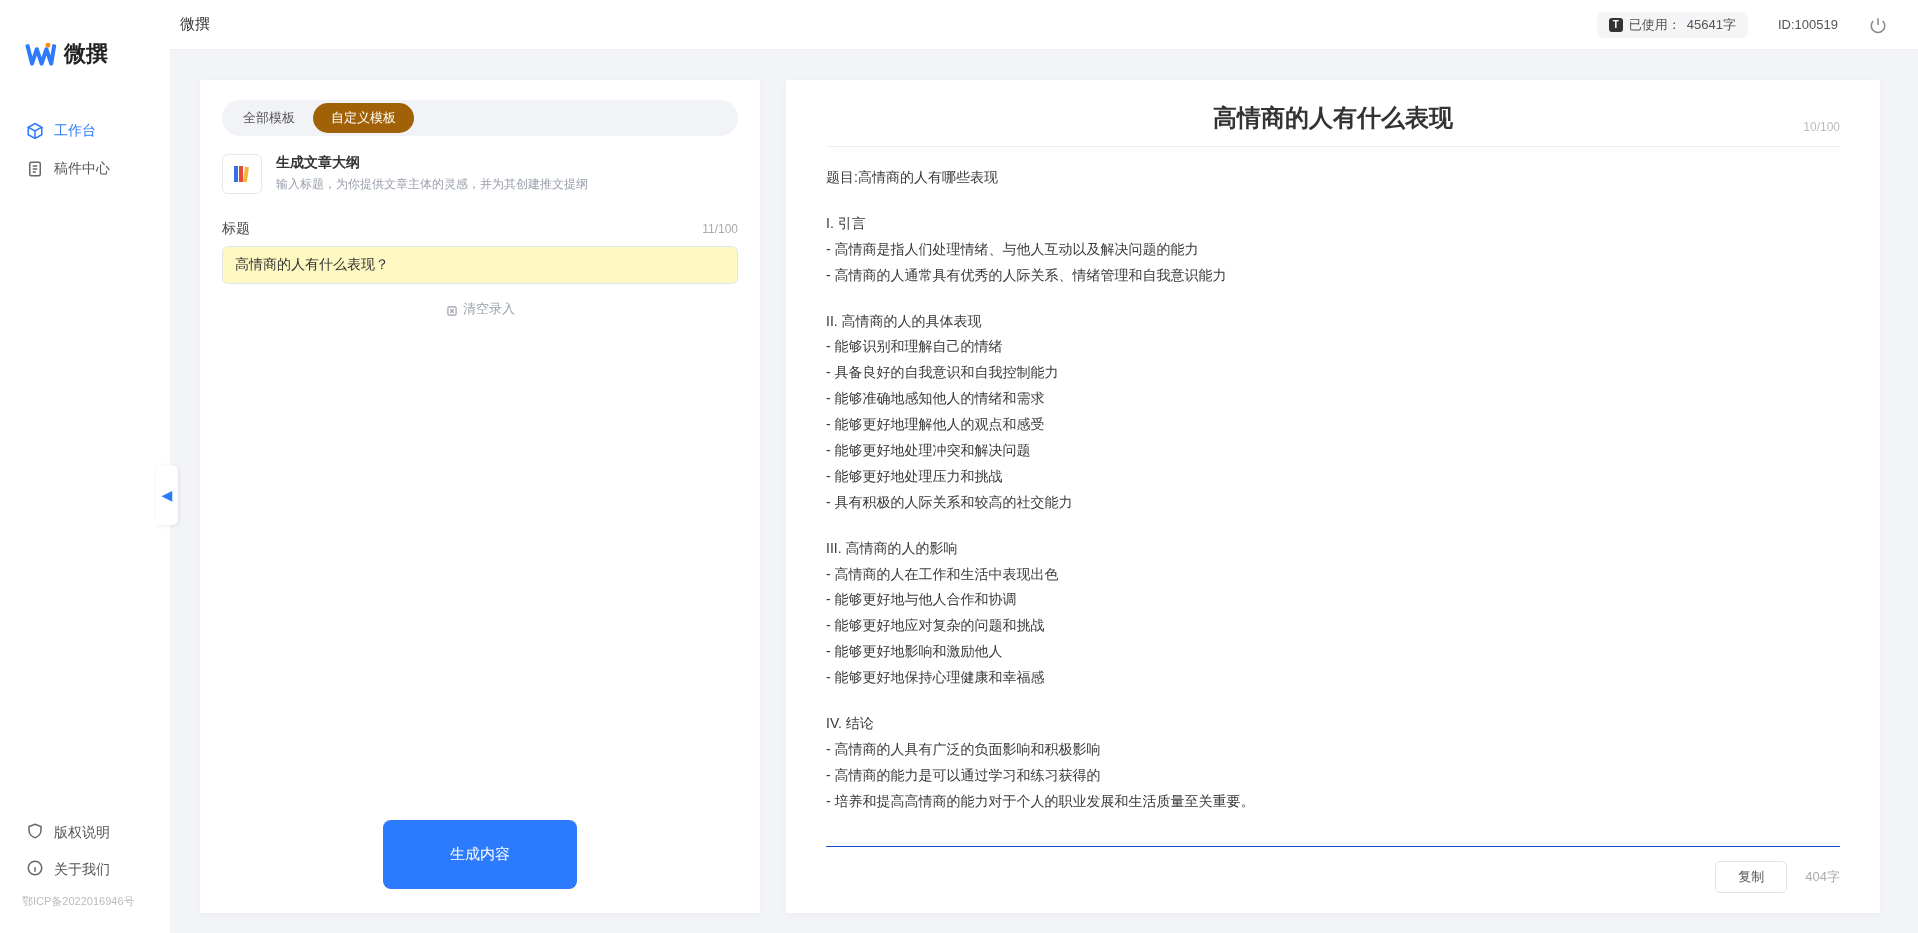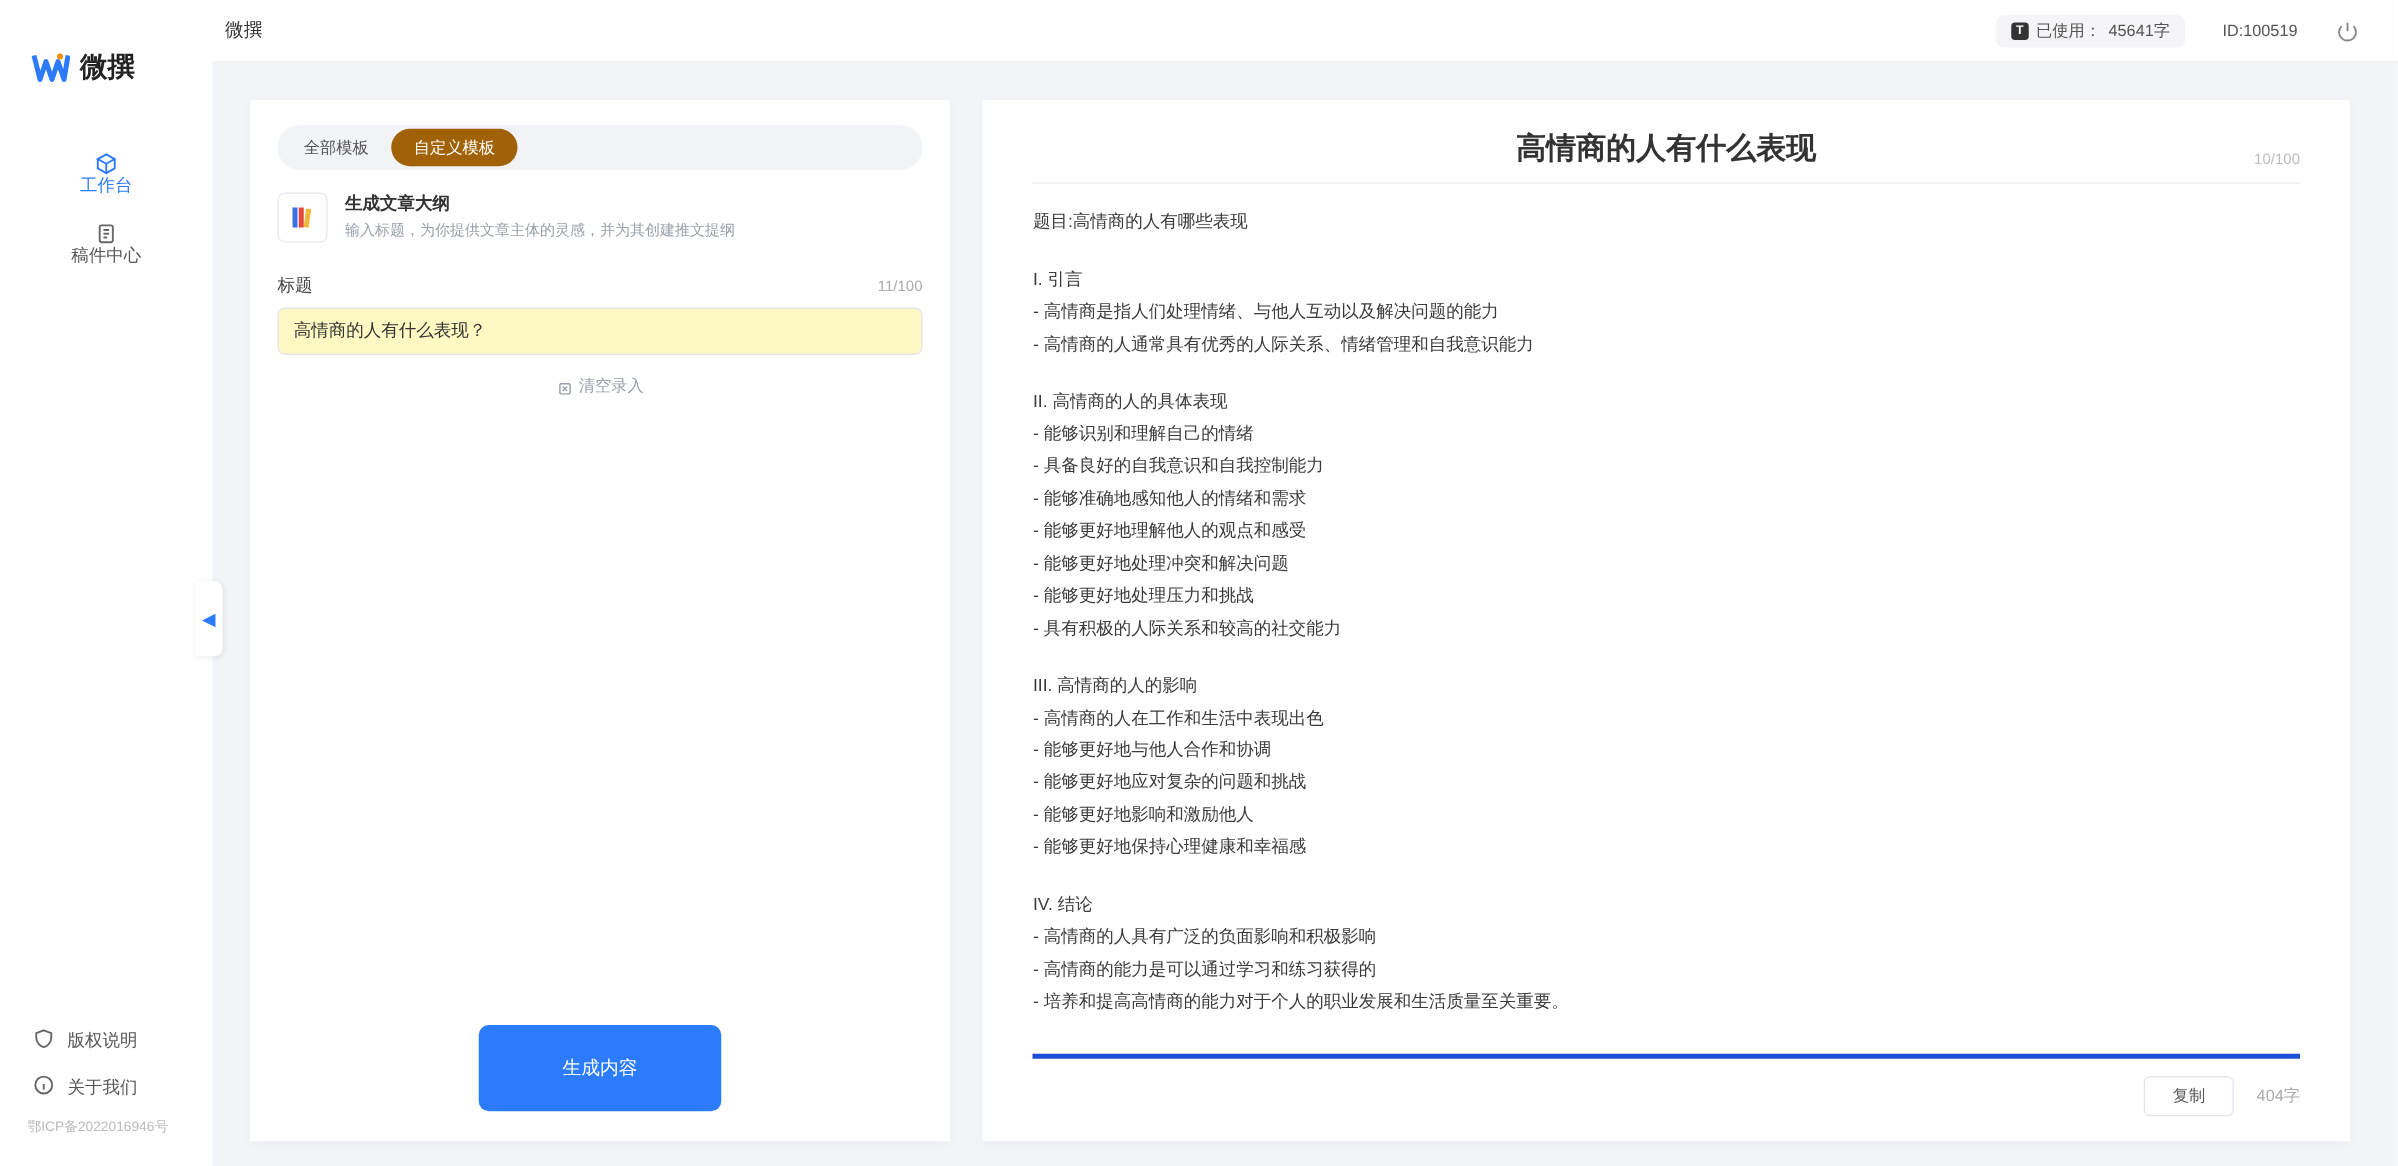--- a/index.html
+++ b/index.html
@@ -46,22 +46,22 @@
     left: 0; top: 0; bottom: 0;
     width: 170px;
     background: #fff;
     display: flex; flex-direction: column;
     padding-top: 20px;
   }
   .logo-wrap { display: flex; align-items: center; gap: 8px; padding: 18px 24px 22px; }
   .brand-text { font-size: 22px; font-weight: 700; color: #222; }
   .nav { padding: 20px 0; }
   .nav-item {
-    display: flex; align-items: center; 
-    padding: 10px 26px; cursor: pointer; color: #555; font-size: 14px; flex-direction: column;
+    display: flex; align-items: center; gap: 10px;
+    padding: 10px 26px; cursor: pointer; color: #555; font-size: 14px;
   }
   .nav-item.active { color: #2c7bfd; }
   .nav-item .nav-icn { width: 18px; height: 18px; display: inline-flex; align-items: center; justify-content: center;}
   .sidebar-footer { margin-top: auto; padding: 10px 0 10px; }
   .footer-item { display: flex; align-items: center; gap: 10px; padding: 8px 26px; color: #555; font-size: 14px; cursor: pointer;}
   .icp { font-size: 11px; color: #bbb; padding: 6px 22px 14px; }
 
   
   .collapse-handle {
     position: absolute; left: 156px; top: 465px;
@@ -127,21 +127,21 @@
   .doc-title-row { position: relative; text-align: center; padding-bottom: 12px; border-bottom: 1px solid #eee; margin-bottom: 18px;}
   .doc-title { font-size: 24px; font-weight: 600; }
   .title-count { position: absolute; right: 0; bottom: 12px; font-size: 12px; color: #bbb; }
 
   .doc-body { font-size: 14px; line-height: 1.85; color: #3a3a3a; white-space: pre-line; flex: 1; overflow-y: auto;}
   .doc-body .block { margin-bottom: 20px; }
   .doc-body .li { display: block; }
 
   .panel-right-footer {
     display: flex; align-items: center; justify-content: flex-end;
-    gap: 18px; border-top: 4px solid #1d4ed8; padding-top: 14px; margin-top: 10px;
+    gap: 18px; border-top: 1px solid #1d4ed8; padding-top: 14px; margin-top: 10px;
   }
   .copy-btn {
     border: 1px solid #e1e4ec; background: #fff; color: #555;
     padding: 6px 22px; border-radius: 5px; font-size: 13px; cursor: pointer;
   }
   .word-count-out { font-size: 13px; color: #aaa; }
 
   .logo-svg { width: 32px; height: 32px; }
 </style>
 </head>

